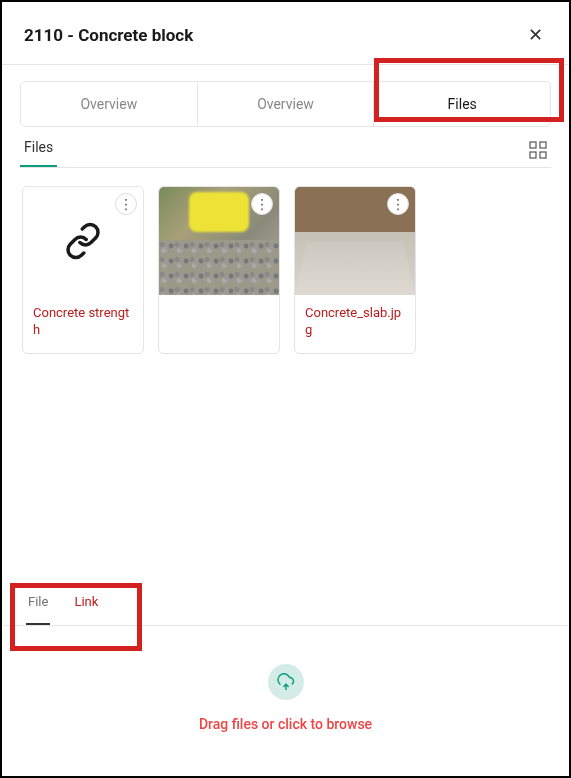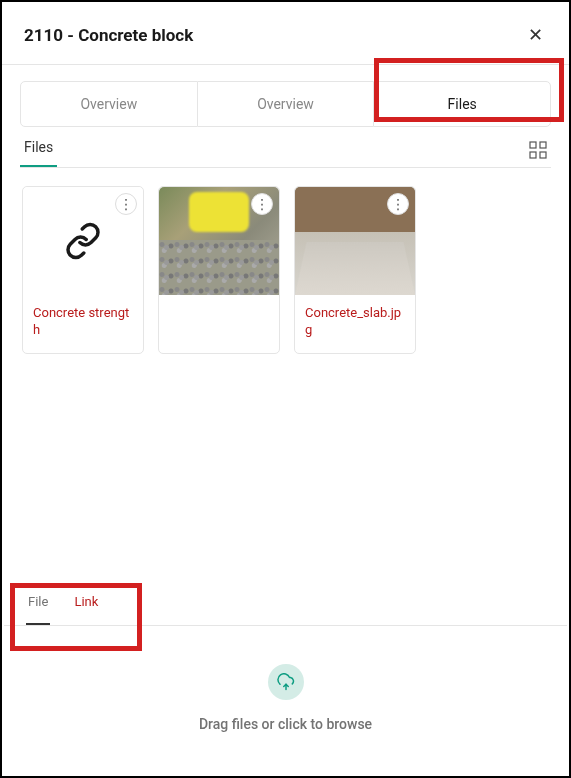--- a/index.html
+++ b/index.html
@@ -44,21 +44,21 @@
     .slab-surface { position: absolute; bottom: 0; left: 0; right: 0; height: 70px; background: linear-gradient(180deg, #ccc8c0 0%, #ddd8d0 100%); transform: perspective(100px) rotateX(20deg); transform-origin: bottom; }
     .slab-dirt { position: absolute; top: 0; left: 0; right: 0; height: 45px; background: #8a7055; }
     
     .bottom-section { position: absolute; left: 2px; right: 2px; bottom: 2px; }
     .small-tabs { display: flex; padding: 0 22px; border-bottom: 1px solid #e5e5e5; gap: 22px; }
     .small-tab { padding: 14px 2px; font-size: 13px; color: #b91c1c; cursor: pointer; border-bottom: 2px solid transparent; }
     .small-tab.active { border-bottom: 2px solid #333; color: #737373; }
     
     .upload-area { text-align: center; padding: 38px 20px 42px 20px; }
     .upload-icon { width: 36px; height: 36px; border-radius: 50%; background: #d4ece6; display: inline-flex; align-items: center; justify-content: center; margin-bottom: 16px; }
-    .upload-text { font-size: 14px; color: #737373; font-weight: 500; }
+    .upload-text { font-size: 14px; color: #ef4444; font-weight: 500; }
   </style>
 </head>
 <body>
 
 <div class="header">
   <div class="title">2110 - Concrete block</div>
   <button class="close-btn">
     <span>✕</span>
   </button>
 </div>

